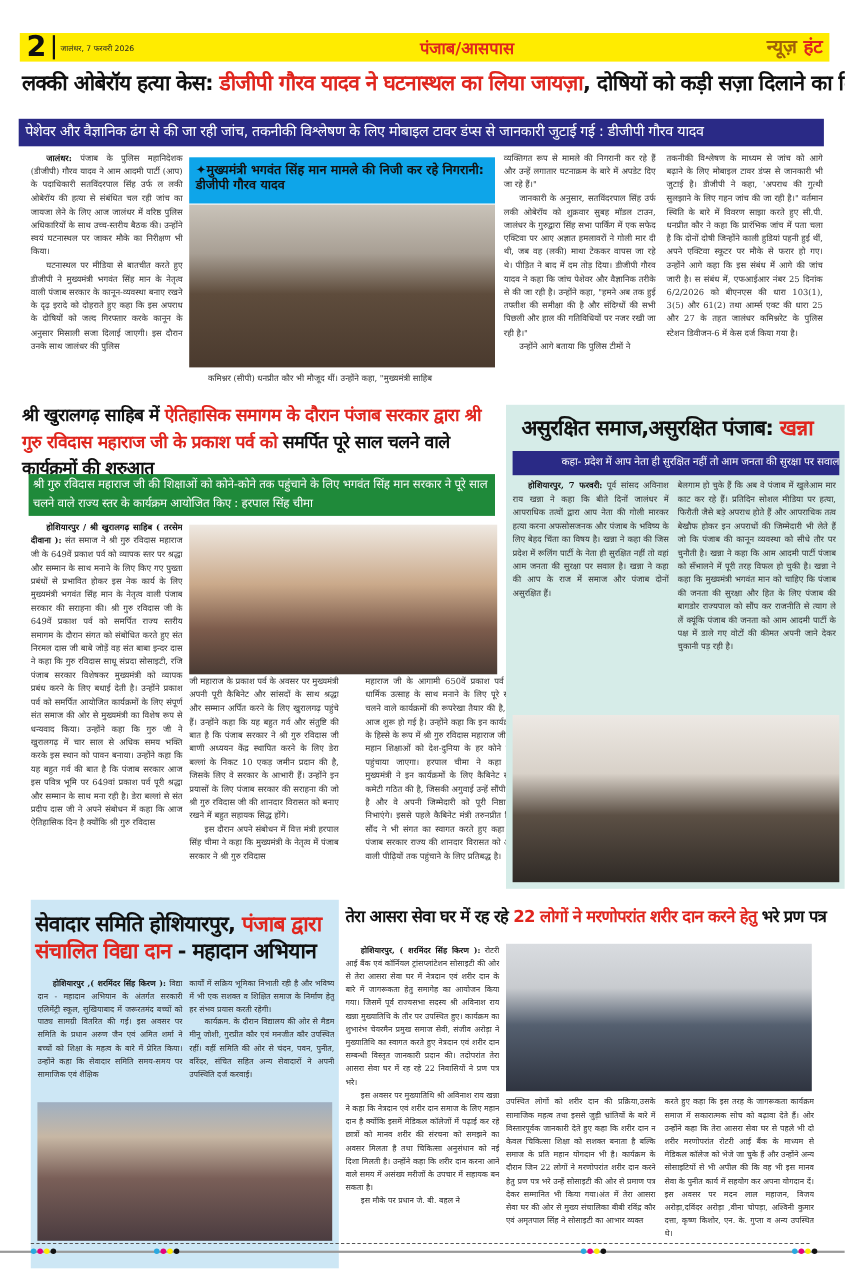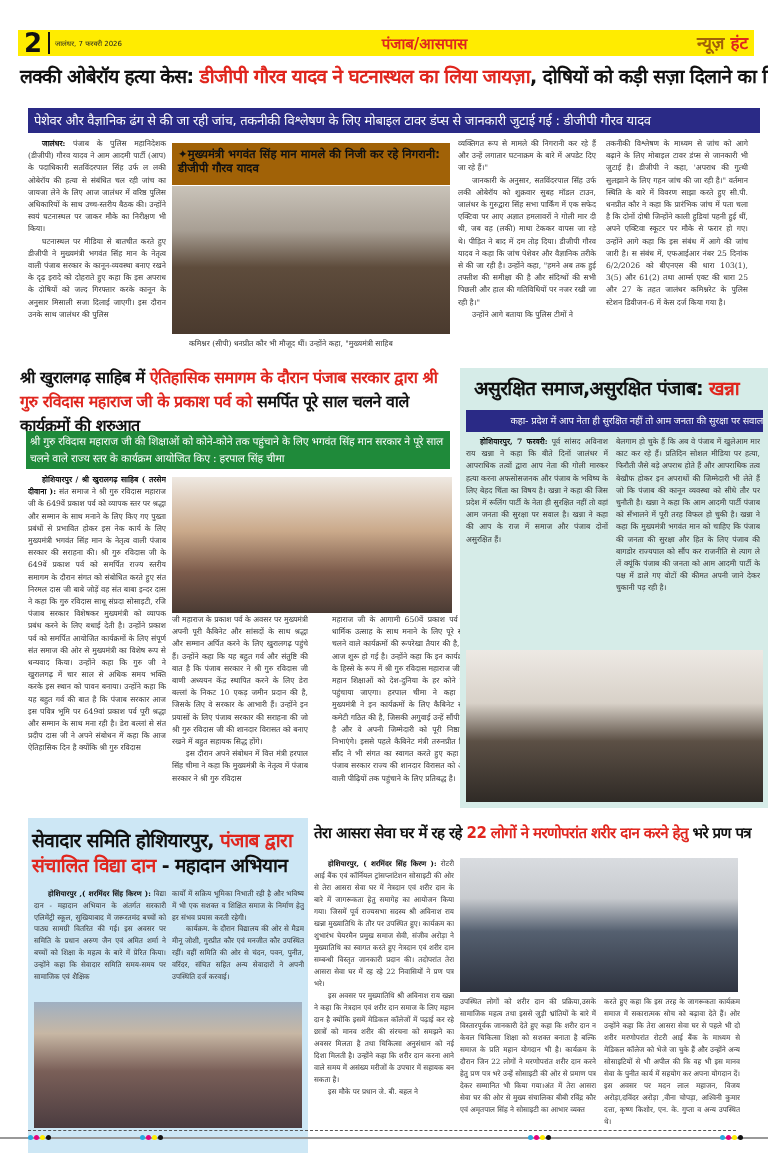--- a/index.html
+++ b/index.html
@@ -6,24 +6,24 @@
 body{width:768px;height:1166px;background:#fff;font-family:"DejaVu Serif",serif;color:#222;position:relative;overflow:hidden}
 .abs{position:absolute}
 .masthead{left:18px;top:30px;width:736px;height:26px;background:#ffec00;display:flex;align-items:center}
 .pgno{font-family:"DejaVu Sans",sans-serif;font-weight:bold;font-size:26px;color:#111;padding:0 6px 0 6px;line-height:26px;border-right:2px solid #111;height:22px;display:flex;align-items:center}
 .dateline{font-family:"DejaVu Sans",sans-serif;font-size:7px;color:#222;margin-left:5px;width:180px}
 .section{font-family:"DejaVu Sans",sans-serif;font-weight:bold;font-size:15px;color:#e0261e;flex:1;text-align:center;margin-right:140px}
 .logo{position:absolute;right:6px;top:2px;font-family:"DejaVu Sans",sans-serif;font-weight:bold;font-size:17px;line-height:22px}
 .logo .a{color:#a16207}.logo .b{color:#e0261e}
 .h1{left:20px;top:60px;width:730px;font-family:"DejaVu Sans",sans-serif;font-weight:bold;font-size:19px;letter-spacing:-0.6px;line-height:32px;white-space:nowrap;color:#111}
 .red{color:#e0261e}
-.bar1{left:28px;top:108px;width:732px;height:25px;background:#2a2a86;color:#fff;font-family:"DejaVu Sans",sans-serif;font-size:13px;line-height:25px;padding-left:6px;white-space:nowrap;overflow:hidden;letter-spacing:-0.3px}
+.bar1{left:17px;top:108px;width:732px;height:25px;background:#2a2a86;color:#fff;font-family:"DejaVu Sans",sans-serif;font-size:13px;line-height:25px;padding-left:6px;white-space:nowrap;overflow:hidden;letter-spacing:-0.3px}
 .col{font-size:7.6px;line-height:12.2px;text-align:justify;color:#333}
 .col b{color:#111}
-.pinkbox{left:172px;top:143px;width:278px;height:42px;background:#a16207;font-family:"DejaVu Sans",sans-serif;font-size:11.5px;line-height:14px;font-weight:bold;padding:4px 6px;color:#111}
+.pinkbox{left:172px;top:143px;width:278px;height:42px;background:#0ea5e9;font-family:"DejaVu Sans",sans-serif;font-size:11.5px;line-height:14px;font-weight:bold;padding:4px 6px;color:#111}
 .ph1{left:172px;top:186px;width:278px;height:148px;background:linear-gradient(180deg,#c9c3b9 0%,#a89f94 30%,#5e4c3c 55%,#4a3a2e 100%)}
 .caption{font-size:7.6px;color:#333;white-space:nowrap}
 .h2{left:20px;top:366px;width:440px;font-family:"DejaVu Sans",sans-serif;font-weight:bold;font-size:16px;line-height:24px;letter-spacing:-0.5px;color:#111}
 .greenbar{left:26px;top:431px;width:424px;height:38px;background:#1f8a3a;color:#fff;font-size:10.6px;line-height:17px;padding:2px 4px;letter-spacing:-0.2px;font-family:"DejaVu Sans",sans-serif}
 .ph2{left:172px;top:477px;width:280px;height:136px;background:linear-gradient(180deg,#efe9e2 0%,#caa98a 40%,#7d5c4c 70%,#4a3b34 100%)}
 .tealbox{left:460px;top:368px;width:308px;height:440px;background:#d6ece8}
 .h3{left:474px;top:375px;font-family:"DejaVu Sans",sans-serif;font-weight:bold;font-size:19px;letter-spacing:-0.6px;color:#111;white-space:nowrap}
 .navybar{left:466px;top:410px;width:297px;height:22px;background:#2a2a86;color:#fff;font-family:"DejaVu Sans",sans-serif;font-size:9.6px;line-height:22px;text-align:right;white-space:nowrap;letter-spacing:-0.2px}
 .ph3{left:466px;top:650px;width:297px;height:152px;background:linear-gradient(180deg,#ede9e4 0%,#d8d1c8 35%,#5c5045 60%,#2f2a26 100%)}
 .bluebox{left:28px;top:818px;width:280px;height:335px;background:#cde7f5}

